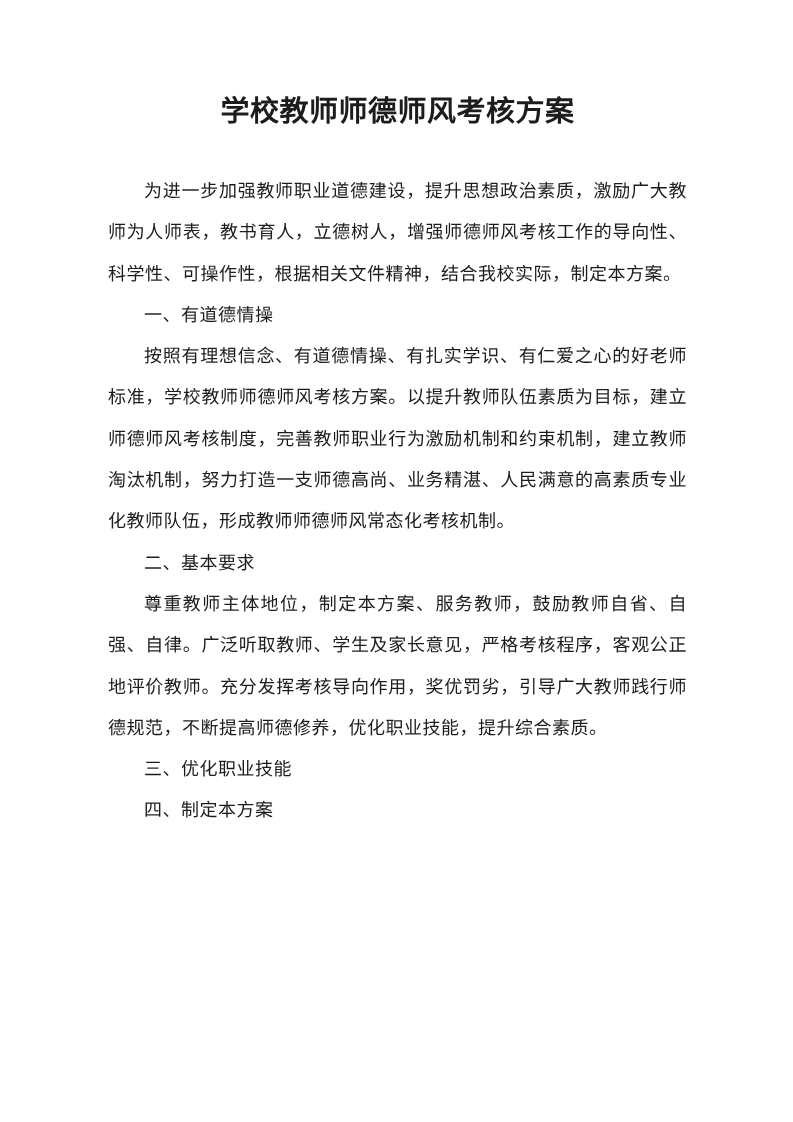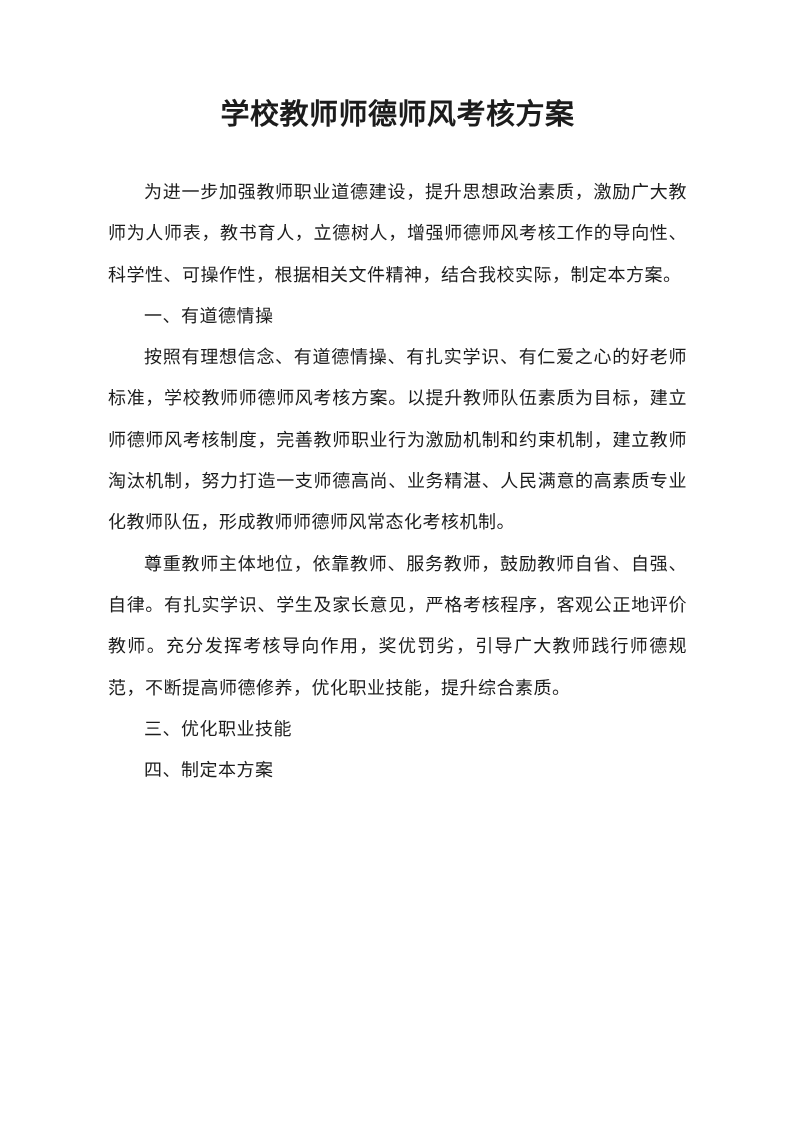--- a/index.html
+++ b/index.html
@@ -9,21 +9,21 @@
   }
   .page {
     position: relative;
     width: 793px;
     height: 1122px;
     margin: 0 auto;
     background: #ffffff;
     box-sizing: border-box;
     padding: 0 106px 0 108px;
     overflow: hidden;
-    font-family: Liberation Serif, serif;
+    font-family: Liberation Mono, monospace;
     color: #1c1c1c;
     border-radius: 22px;
   }
   .doc-title {
     margin: 92px 0 0 0;
     padding: 0;
     font-size: 29px;
     line-height: 44px;
     font-weight: bold;
     text-align: center;
@@ -49,17 +49,18 @@
 </head>
 <body>
 
 <div class="page">
   <h1 class="doc-title">学校教师师德师风考核方案</h1>
 
   <div class="doc-body">
     <p class="para">为进一步加强教师职业道德建设，提升思想政治素质，激励广大教师为人师表，教书育人，立德树人，增强师德师风考核工作的导向性、科学性、可操作性，根据相关文件精神，结合我校实际，制定本方案。</p>
     <p class="para">一、有道德情操</p>
     <p class="para">按照有理想信念、有道德情操、有扎实学识、有仁爱之心的好老师标准，学校教师师德师风考核方案。以提升教师队伍素质为目标，建立师德师风考核制度，完善教师职业行为激励机制和约束机制，建立教师淘汰机制，努力打造一支师德高尚、业务精湛、人民满意的高素质专业化教师队伍，形成教师师德师风常态化考核机制。</p>
-    <p class="para">尊重教师主体地位，依靠教师、服务教师，鼓励教师自省、自强、自律。有扎实学识、学生及家长意见，严格考核程序，客观公正地评价教师。充分发挥考核导向作用，奖优罚劣，引导广大教师践行师德规范，不断提高师德修养，优化职业技能，提升综合素质。</p>
+    <p class="para">二、基本要求</p>
+    <p class="para">尊重教师主体地位，制定本方案、服务教师，鼓励教师自省、自强、自律。广泛听取教师、学生及家长意见，严格考核程序，客观公正地评价教师。充分发挥考核导向作用，奖优罚劣，引导广大教师践行师德规范，不断提高师德修养，优化职业技能，提升综合素质。</p>
     <p class="para">三、优化职业技能</p>
     <p class="para">四、制定本方案</p>
   </div>
 </div>
 
 </body></html>

